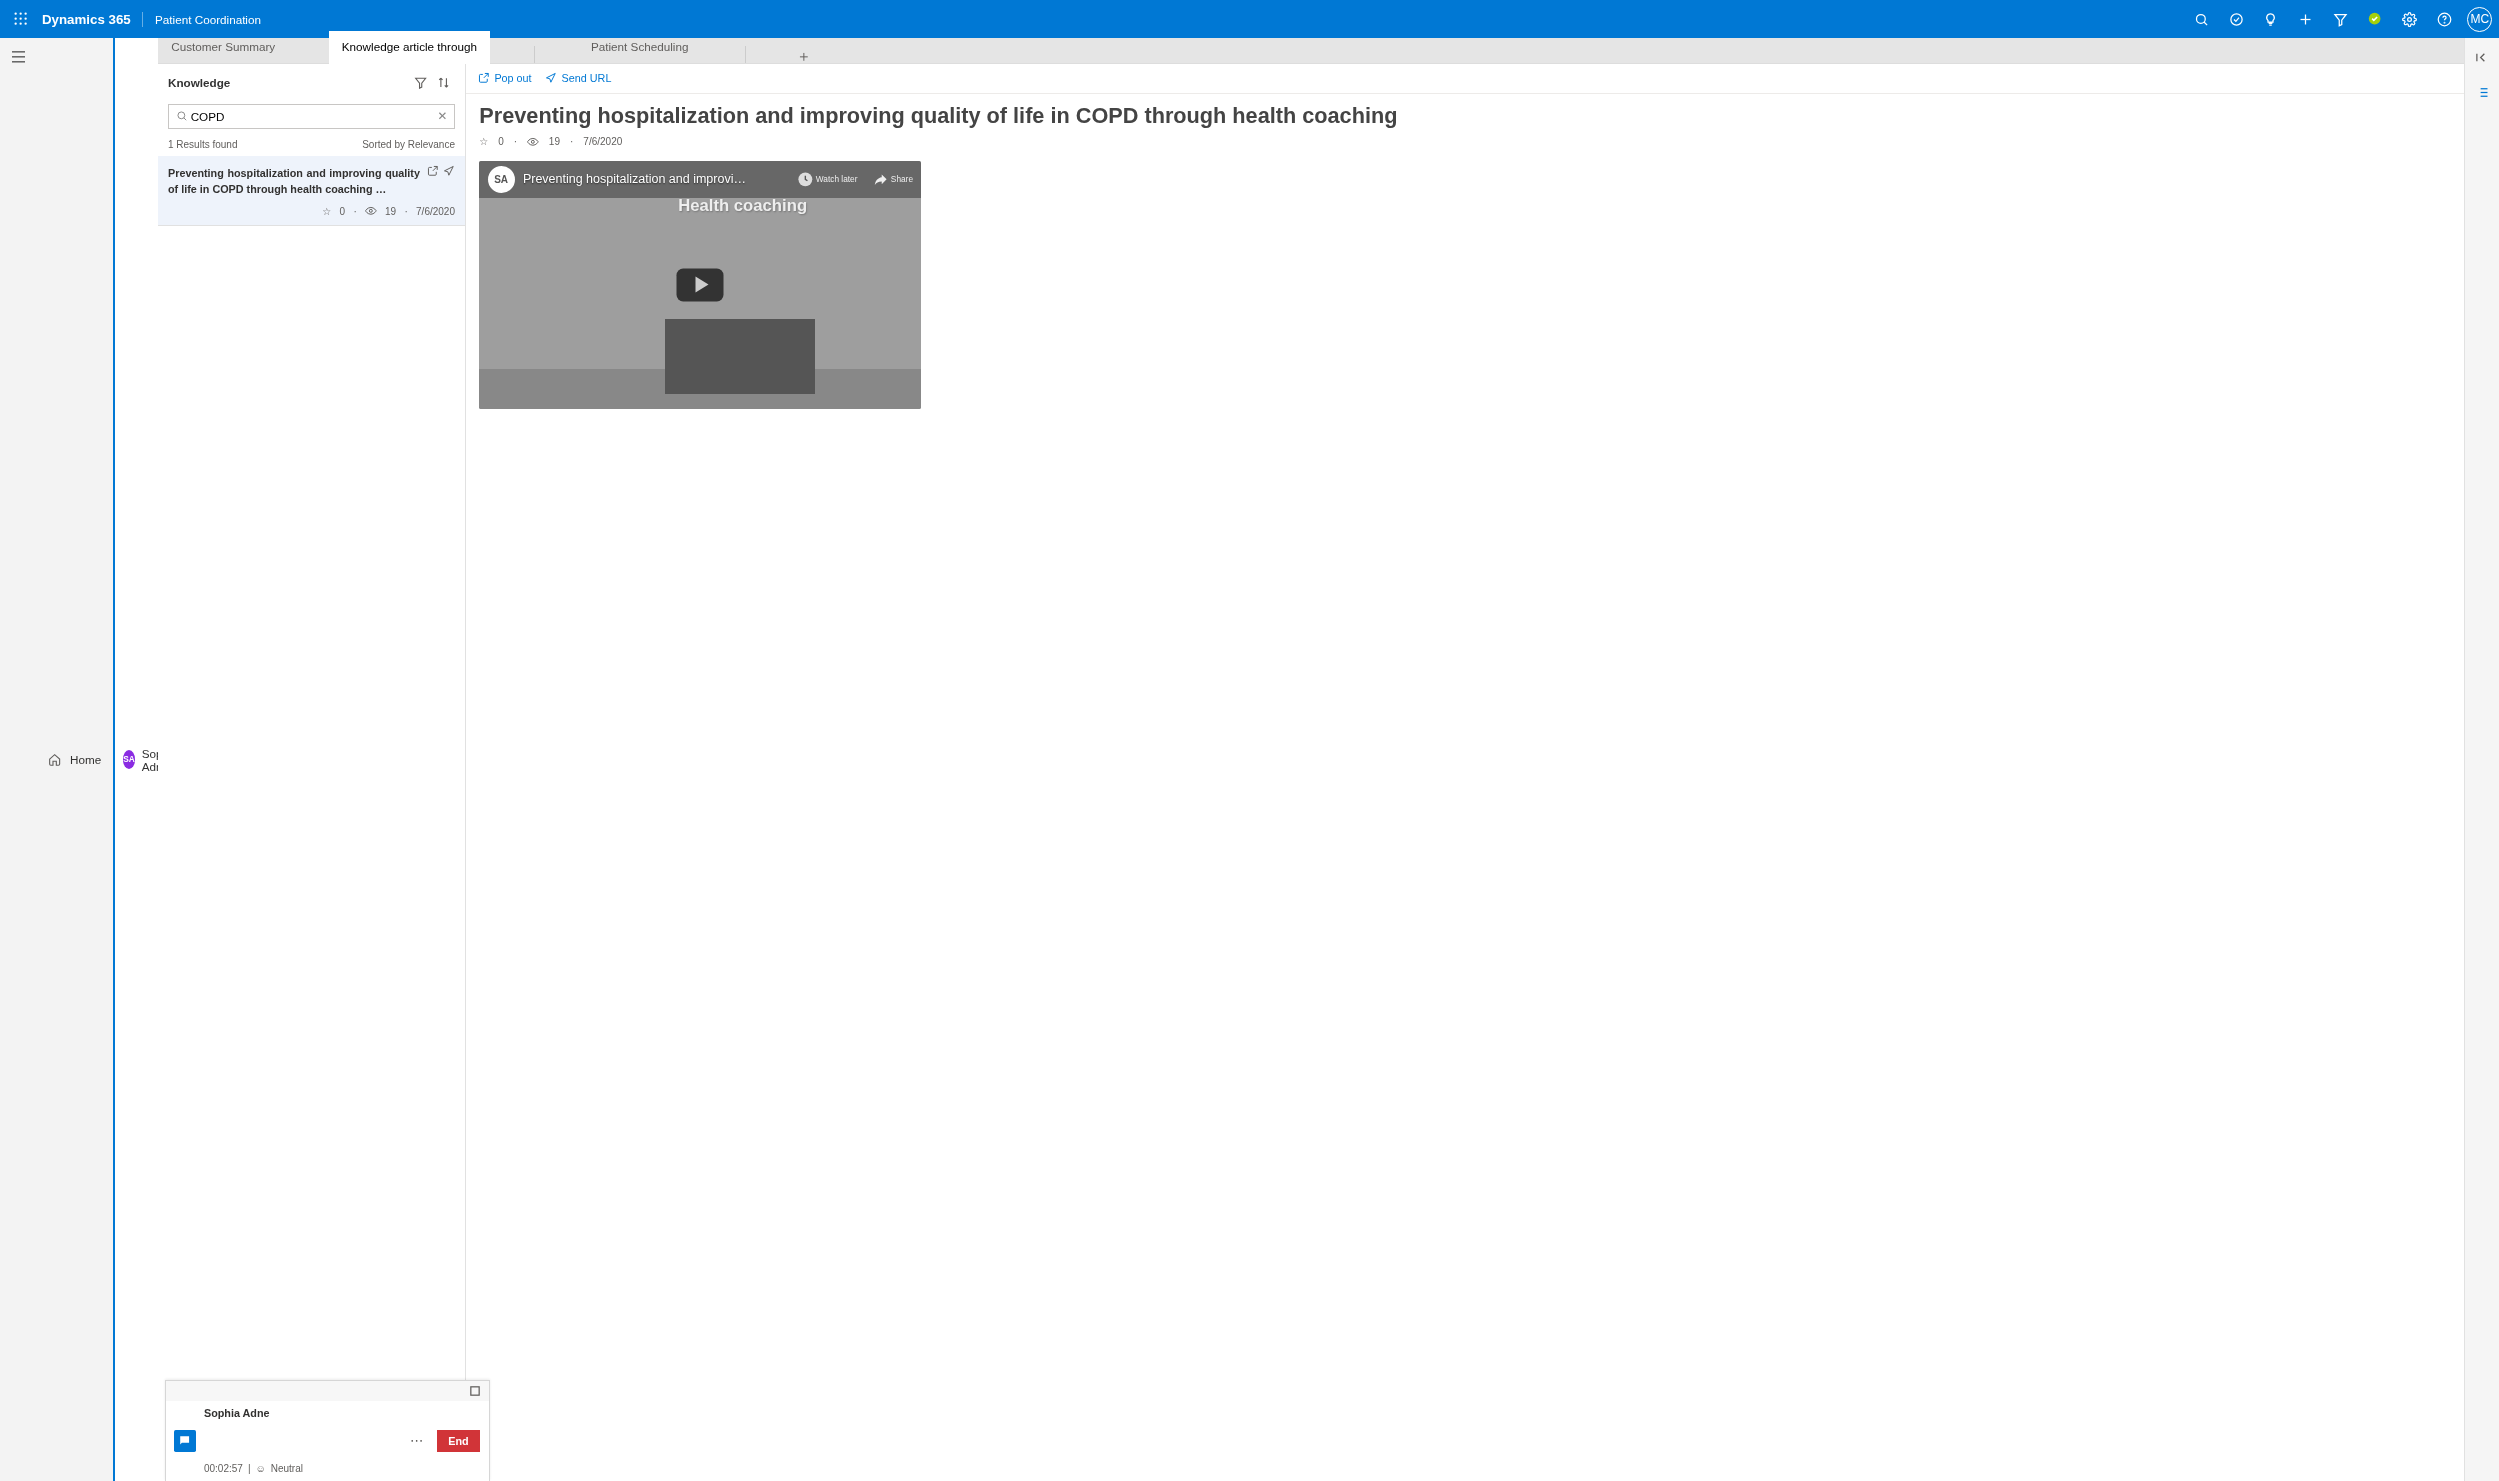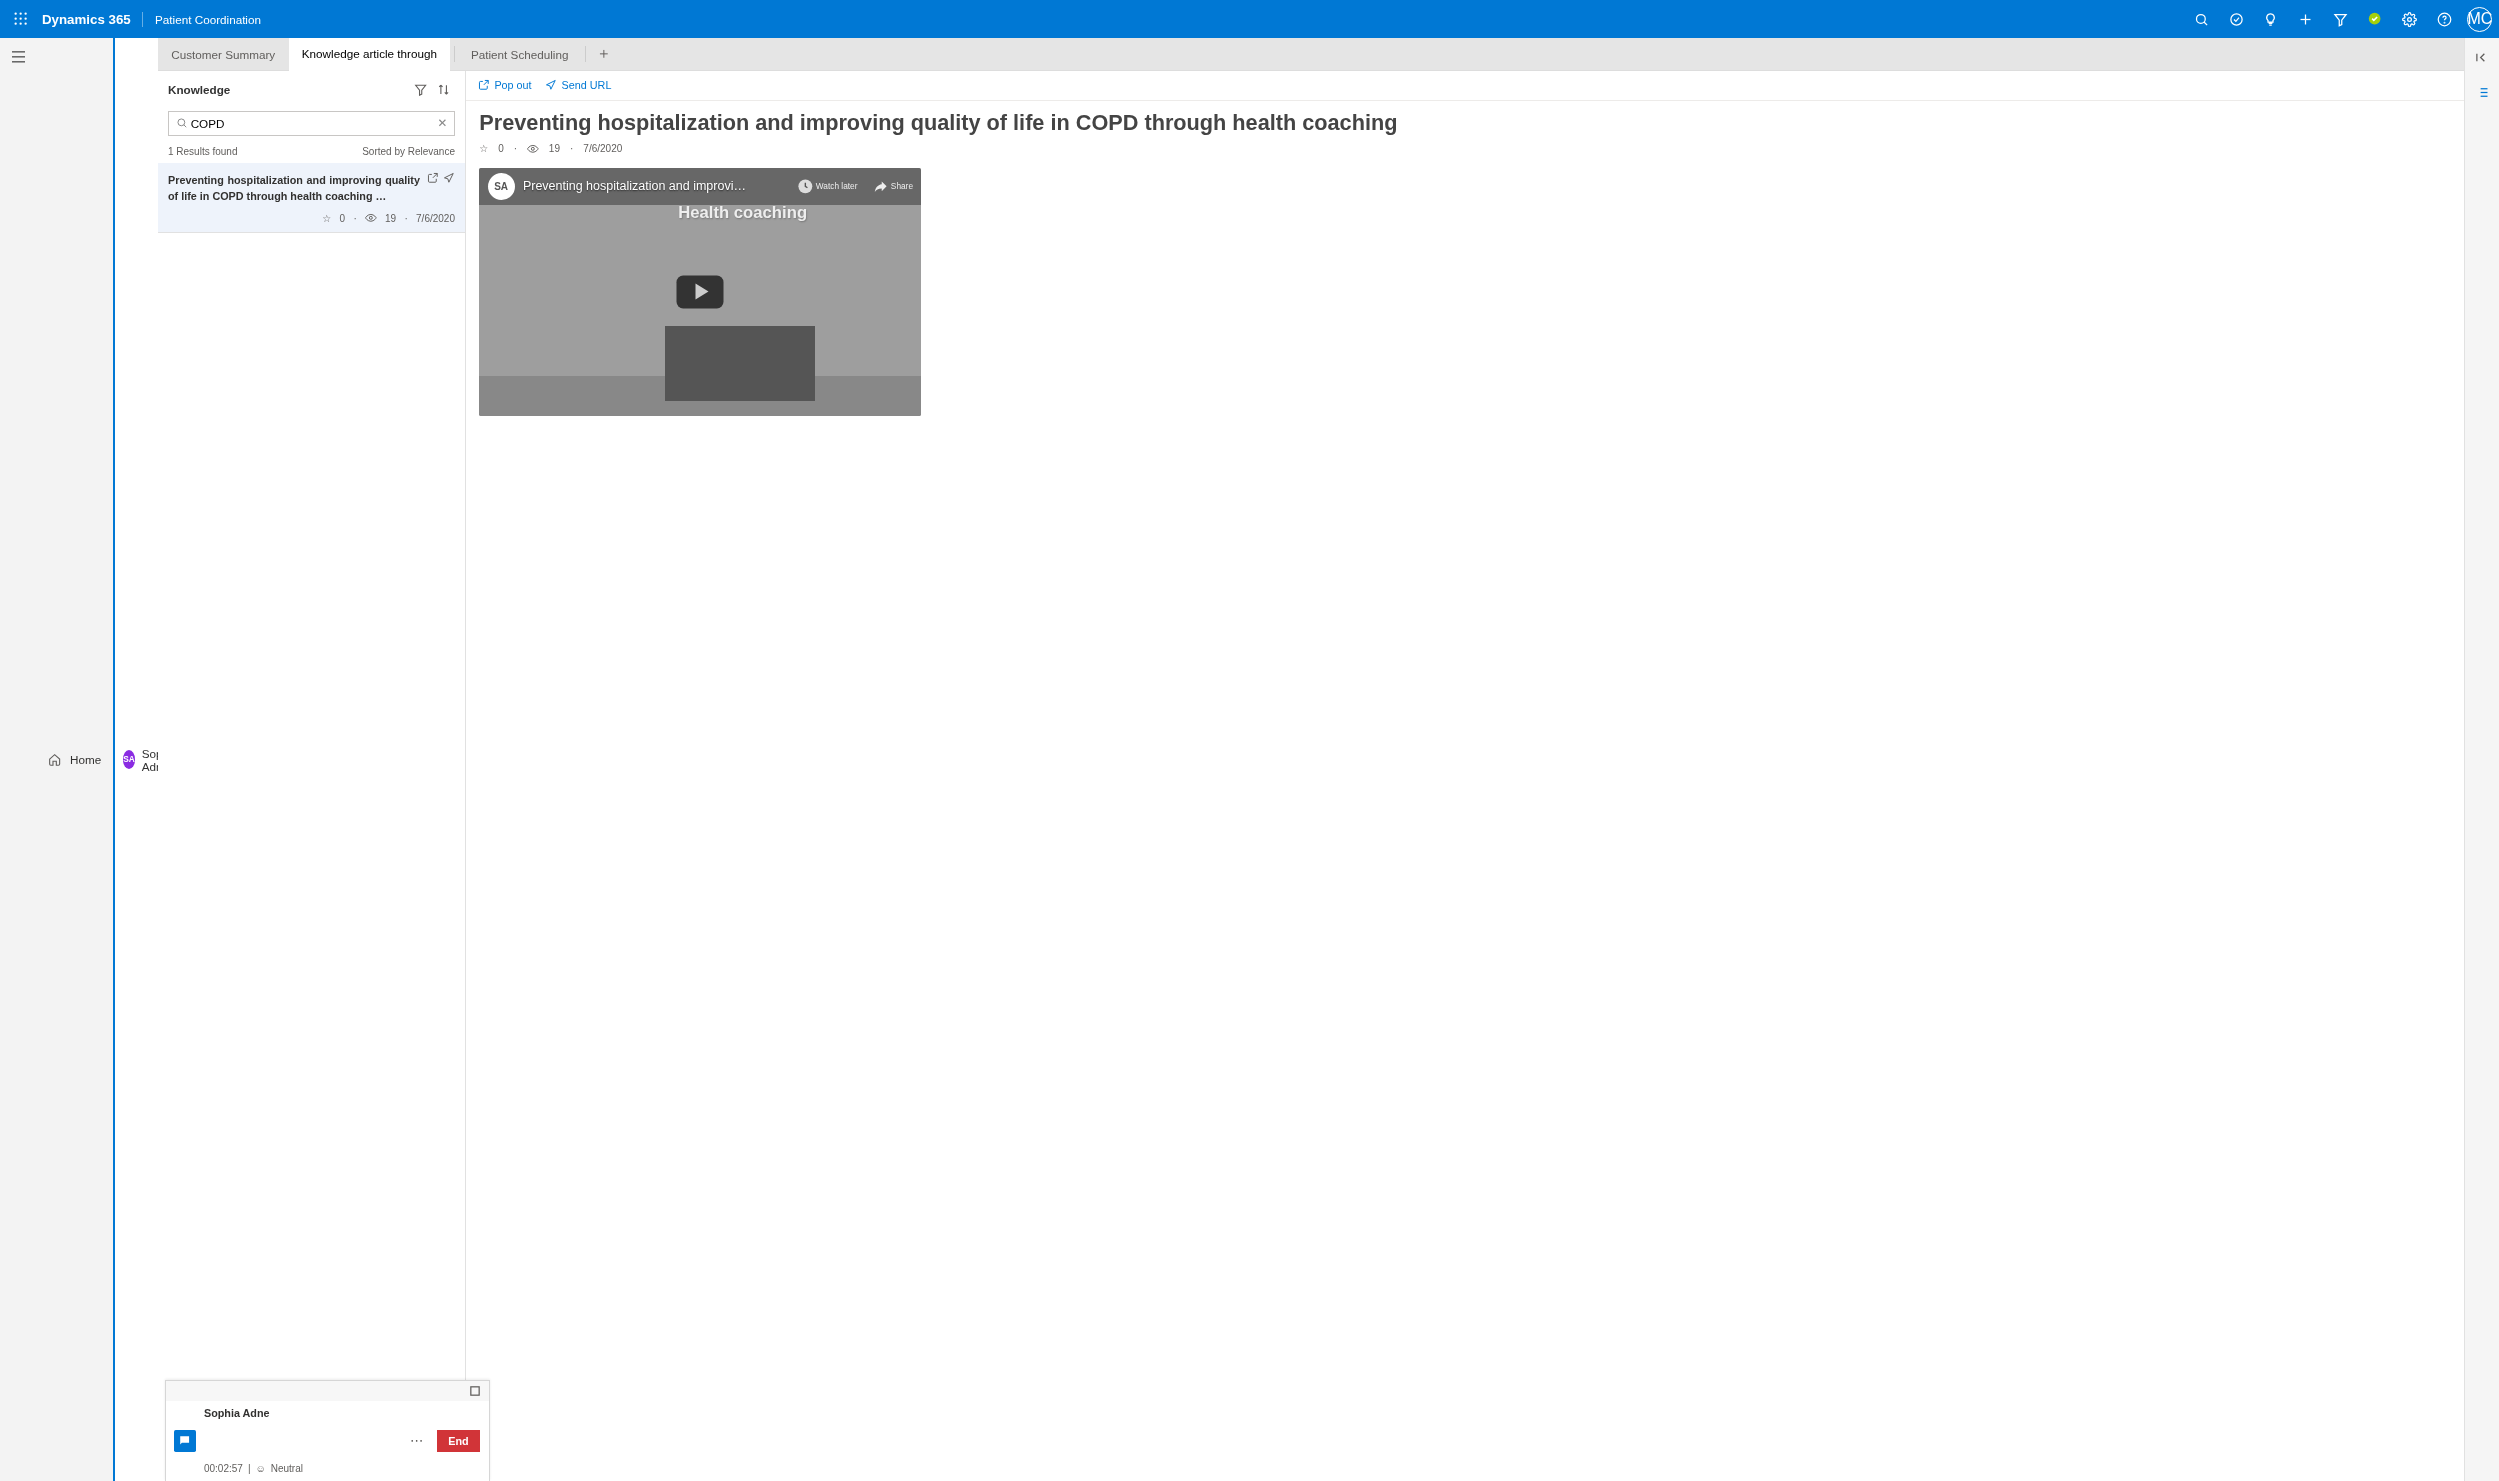--- a/index.html
+++ b/index.html
@@ -6,35 +6,35 @@
 body { font-family: 'Segoe UI', Tahoma, sans-serif; font-size: 11.7px; color: #333; background: #fff; overflow: hidden; }
 
 
 .header-bar { height: 38px; background: #0078d4; display: flex; align-items: center; color: #fff; padding: 0 6.7px; }
 .waffle { width: 27px; height: 27px; display: flex; align-items: center; justify-content: center; margin-right: 8.3px; cursor: pointer; }
 .app-title { font-weight: 600; font-size: 13.3px; margin-right: 11.7px; padding-right: 11.7px; border-right: 0.8px solid rgba(255,255,255,0.4); }
 .app-sub { font-size: 11.7px; }
 .header-spacer { flex: 1; }
 .header-icons { display: flex; align-items: center; gap: 1.7px; }
 .header-icon { width: 33px; height: 33px; display: flex; align-items: center; justify-content: center; cursor: pointer; color: #fff; }
-.avatar-circle { width: 25px; height: 25px; border-radius: 50%; border: 0.8px solid #fff; display: flex; align-items: center; justify-content: center; font-size: 16px; margin-left: 5px; }
+.avatar-circle { width: 25px; height: 25px; border-radius: 50%; border: 0.8px solid #fff; display: flex; align-items: center; justify-content: center; font-size: 12px; margin-left: 5px; }
 
 
 .layout { display: flex; height: calc(100vh - 38px); }
 
 
 .sidebar { width: 158px; background: #f3f3f3; border-right: 0.8px solid #e1e1e1; display: flex; flex-direction: row; }
 .hamburger { padding: 13.3px 11.7px; cursor: pointer; }
 .nav-item { display: flex; align-items: center; padding: 8.3px 11.7px; gap: 8.3px; cursor: pointer; color: #323130; font-size: 11.7px; }
 .active-session { display: flex; align-items: center; gap: 6.7px; padding: 6.7px 8.3px; border-left: 2.5px solid #0078d4; background: #fff; cursor: pointer; }
 .session-avatar { width: 18.3px; height: 18.3px; border-radius: 50%; background: #8a2be2; color: #fff; font-size: 8.3px; display: flex; align-items: center; justify-content: center; font-weight: 600; }
 
 
 .main { flex: 1; display: flex; flex-direction: column; background: #f5f5f5; position: relative; }
-.tabstrip { display: flex; background: #e5e5e5; border-bottom: 0.8px solid #ddd; align-items: center; height: 33px; }
+.tabstrip { display: flex; background: #e5e5e5; border-bottom: 0.8px solid #ddd; align-items: flex-end; height: 26px; gap: 40px; }
 .tab { padding: 8.3px 13.3px; font-size: 11.7px; color: #605e5c; cursor: pointer; height: 33px; display: flex; align-items: center; }
 .tab.active { background: #fff; color: #000; font-weight: 400; border-bottom: 1.7px solid #fff; margin-bottom: -0.8px; }
 .tab-sep { width: 0.8px; height: 16.7px; background: #ccc; margin: 0 3.3px; }
 .tab-add { width: 30px; display: flex; align-items: center; justify-content: center; cursor: pointer; color: #605e5c; }
 
 
 .content-split { flex: 1; display: flex; background: #fff; overflow: hidden; }
 
 
 .k-panel { width: 308px; border-right: 0.8px solid #e1e1e1; display: flex; flex-direction: column; position: relative; }

